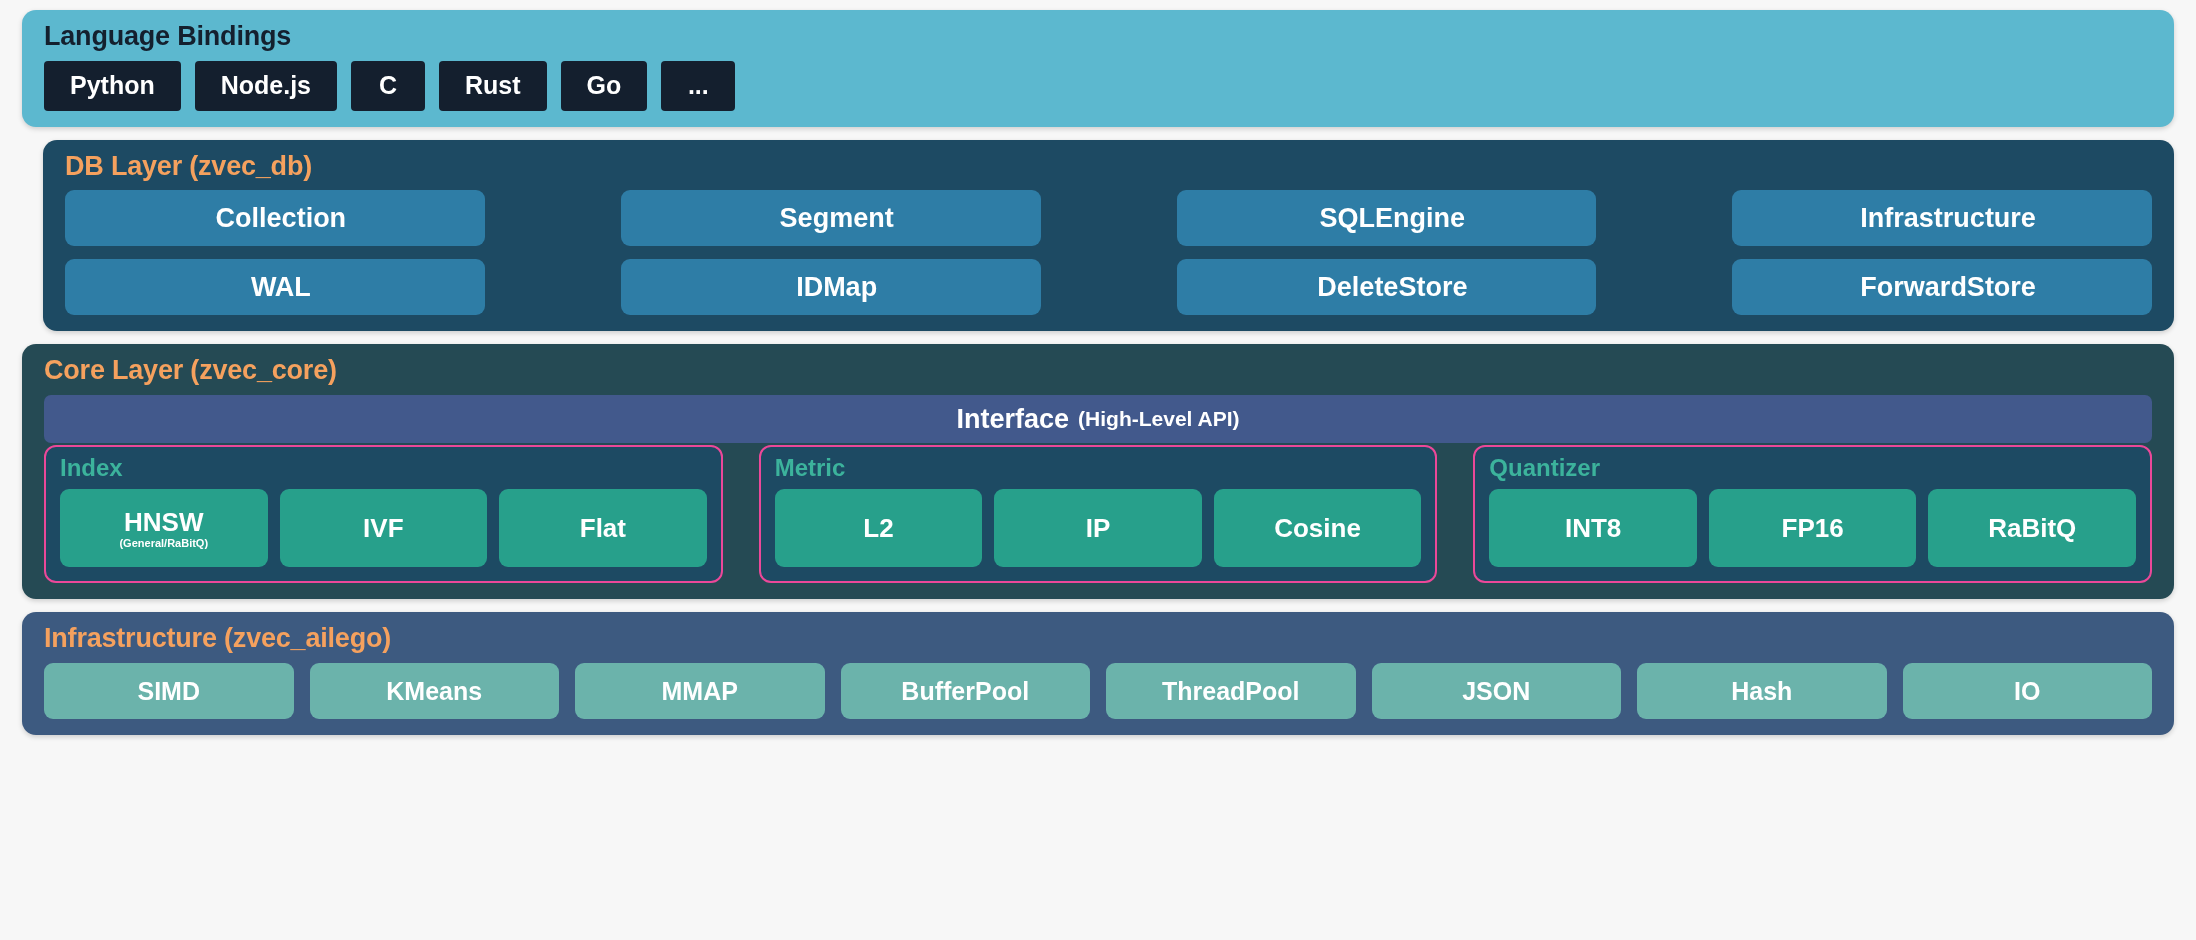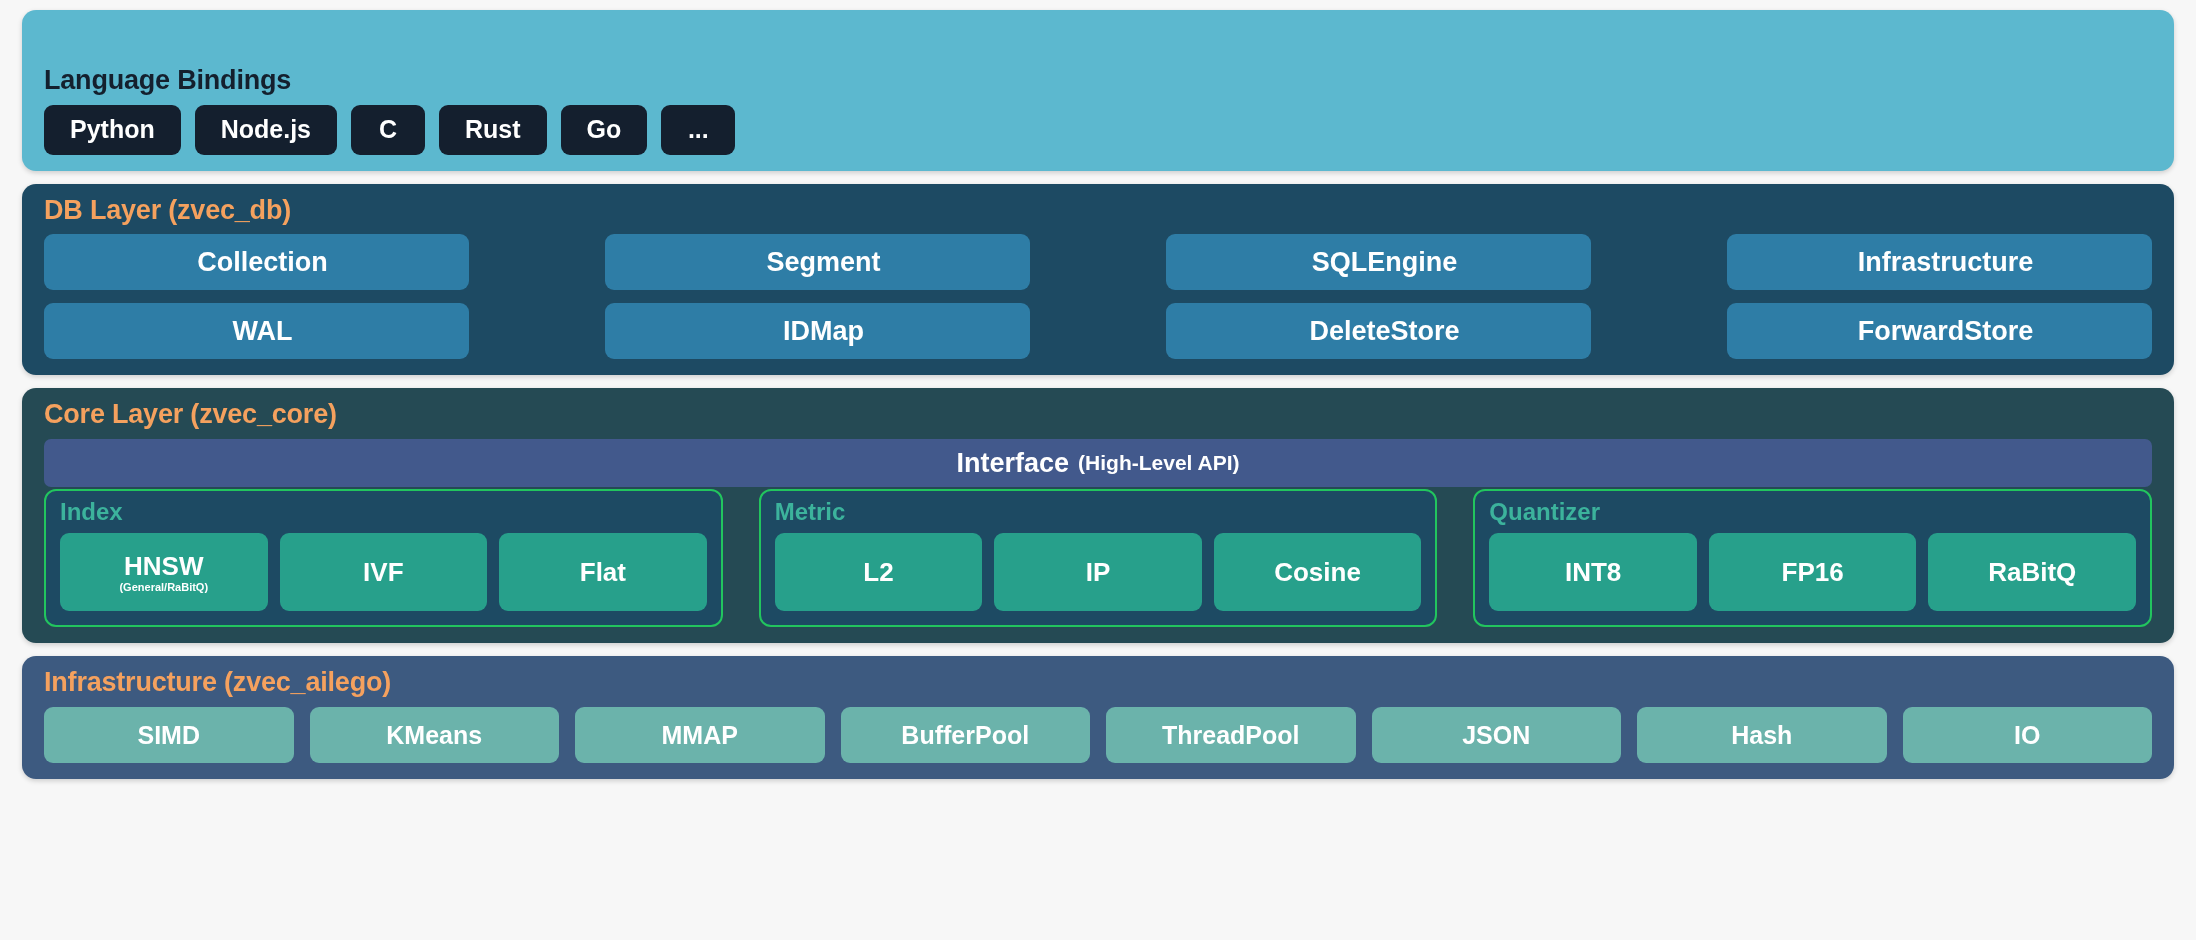--- a/index.html
+++ b/index.html
@@ -33,39 +33,39 @@
   .layer-title {
     font-size: 27px;
     font-weight: bold;
     letter-spacing: -0.2px;
     margin-bottom: 9px;
     line-height: 1.1;
   }
 
   
   .bindings-layer { background: #5cb8cf; }
-  .bindings-layer .layer-title { color: #14202e; margin-top: 44px; }
+  .bindings-layer .layer-title { color: #14202e; }
 
   .chip-row { display: flex; gap: 14px; align-items: center; }
 
   .chip {
     background: #141f2e;
     color: #ffffff;
     font-size: 25px;
     font-weight: bold;
-    border-radius: 9px;
+    border-radius: 4px;
     padding: 10px 26px 12px 26px;
     min-width: 74px;
     text-align: center;
     line-height: 1.12;
     white-space: nowrap;
   }
 
   
-  .db-layer { background: #1d4a63; }
+  .db-layer { background: #1d4a63; margin-left: 21px; }
   .db-layer .layer-title { color: #f5a15e; }
 
   .db-grid {
     display: grid;
     grid-template-columns: repeat(4, 1fr);
     gap: 13px 136px;
   }
 
   .db-card {
     background: #2e7da6;
@@ -100,21 +100,21 @@
   .interface-bar .if-sub  { font-size: 21px; font-weight: bold; }
 
   .core-groups {
     display: grid;
     grid-template-columns: repeat(3, 1fr);
     gap: 36px;
   }
 
   .group-box {
     background: #1d4a63;
-    border: 2px solid #22c55e;
+    border: 2px solid #ec4899;
     border-radius: 12px;
     padding: 8px 14px 14px 14px;
   }
 
   .group-title {
     color: #3cb39c;
     font-size: 24px;
     font-weight: bold;
     margin-bottom: 8px;
     line-height: 1.1;

